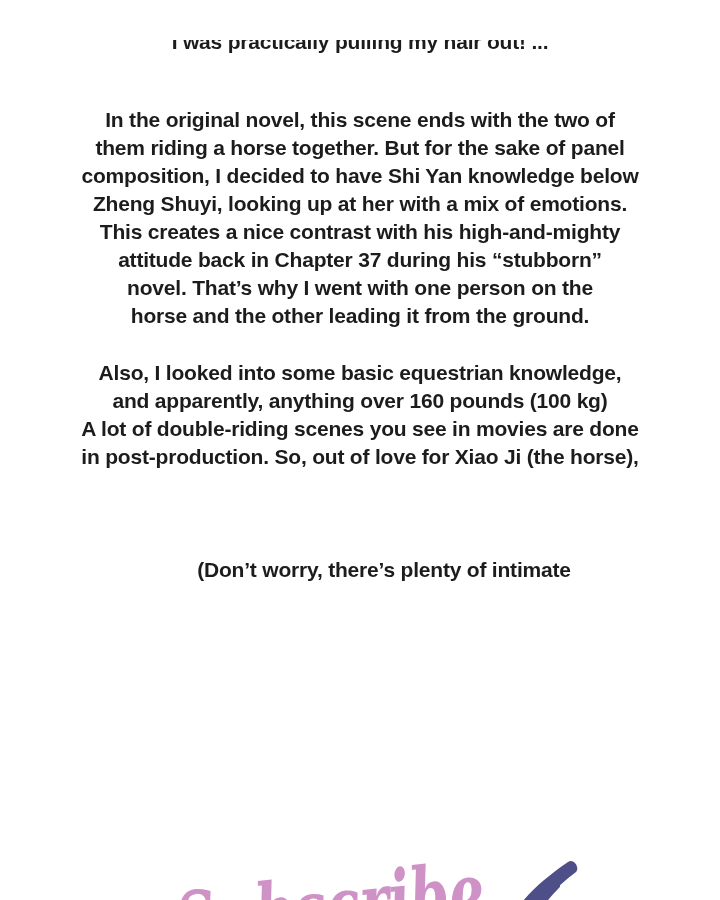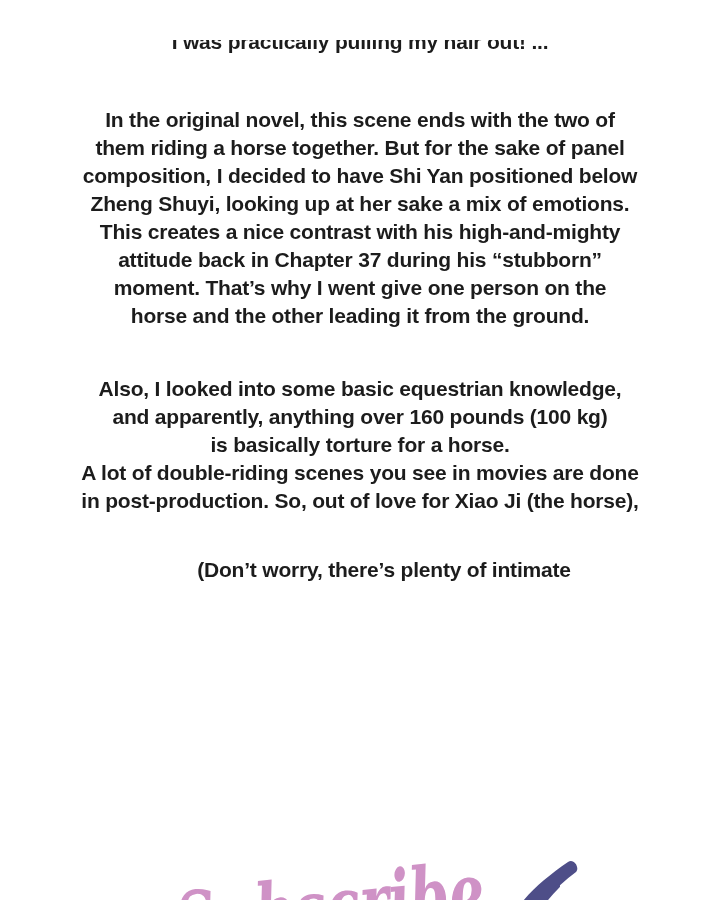--- a/index.html
+++ b/index.html
@@ -22,21 +22,21 @@
     text-align: center;
     color: #1c1c1c;
     font-weight: bold;
     font-size: 21px;
     line-height: 28px;
     letter-spacing: -0.2px;
     white-space: nowrap;
   }
   .p1 { top: -12px; }
   .p2 { top: 66px; }
-  .p3 { top: 335px; }
+  .p3 { top: 319px; }
   .p4 { top: 516px; padding-left: 24px; }
   .subscribe-wrap {
     position: absolute;
     left: 155px; top: 788px;
     width: 350px; height: 140px;
   }
   .brush-wrap {
     position: absolute;
     left: 470px; top: 808px;
     width: 250px; height: 95px;
@@ -55,32 +55,31 @@
 
 <div class="page">
 
   <div class="note-paragraph p1">
     <div>I was practically pulling my hair out! ...</div>
   </div>
 
   <div class="note-paragraph p2">
     <div>In the original novel, this scene ends with the two of</div>
     <div>them riding a horse together. But for the sake of panel</div>
-    <div>composition, I decided to have Shi Yan positioned below</div>
-    <div>Zheng Shuyi, looking up at her sake a mix of emotions.</div>
+    <div>composition, I decided to have Shi Yan knowledge below</div>
+    <div>Zheng Shuyi, looking up at her with a mix of emotions.</div>
     <div>This creates a nice contrast with his high-and-mighty</div>
     <div>attitude back in Chapter 37 during his “stubborn”</div>
-    <div>moment. That’s why I went give one person on the</div>
+    <div>novel. That’s why I went with one person on the</div>
     <div>horse and the other leading it from the ground.</div>
   </div>
 
   <div class="note-paragraph p3">
     <div>Also, I looked into some basic equestrian knowledge,</div>
     <div>and apparently, anything over 160 pounds (100 kg)</div>
-    <div>is basically torture for a horse.</div>
     <div>A lot of double-riding scenes you see in movies are done</div>
     <div>in post-production. So, out of love for Xiao Ji (the horse),</div>
   </div>
 
   <div class="note-paragraph p4">
     <div>(Don’t worry, there’s plenty of intimate</div>
   </div>
 
   <div class="subscribe-wrap">
     <svg width="350" height="140" viewBox="0 0 350 140">

